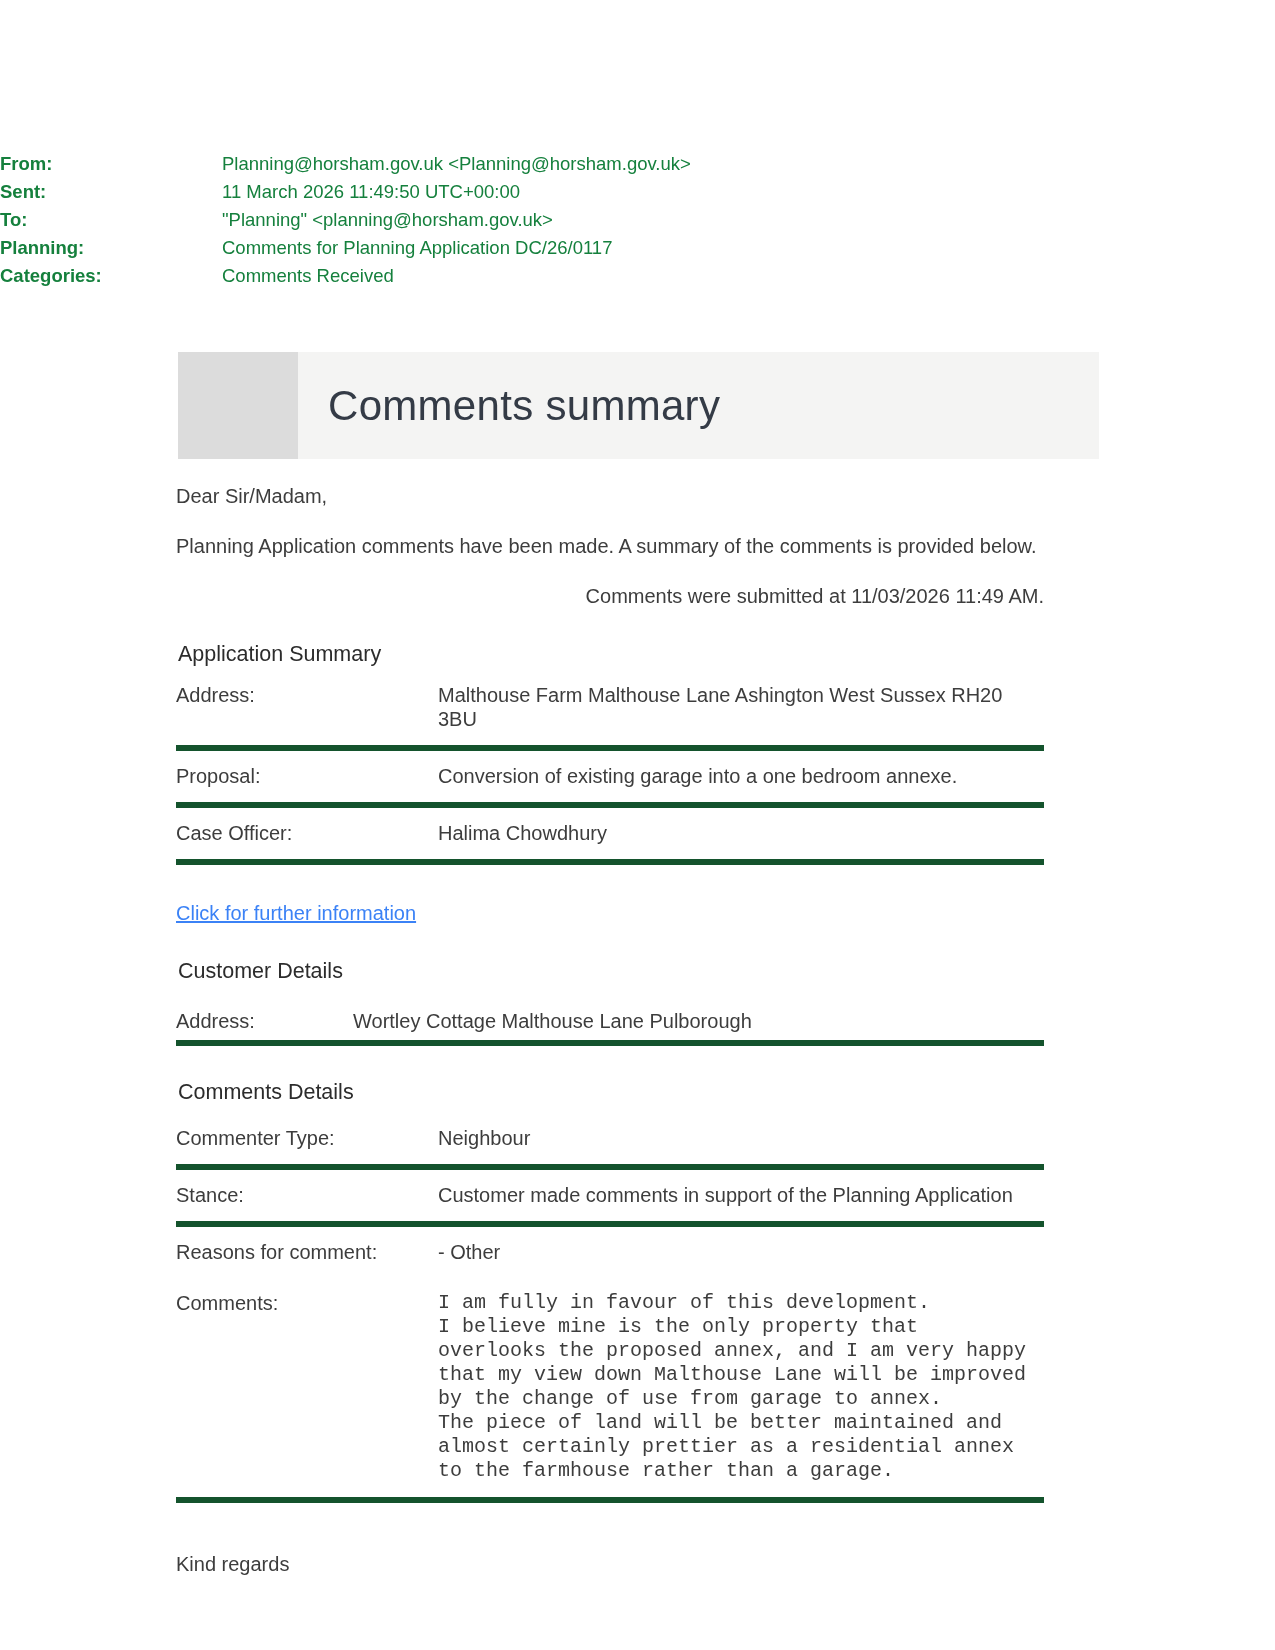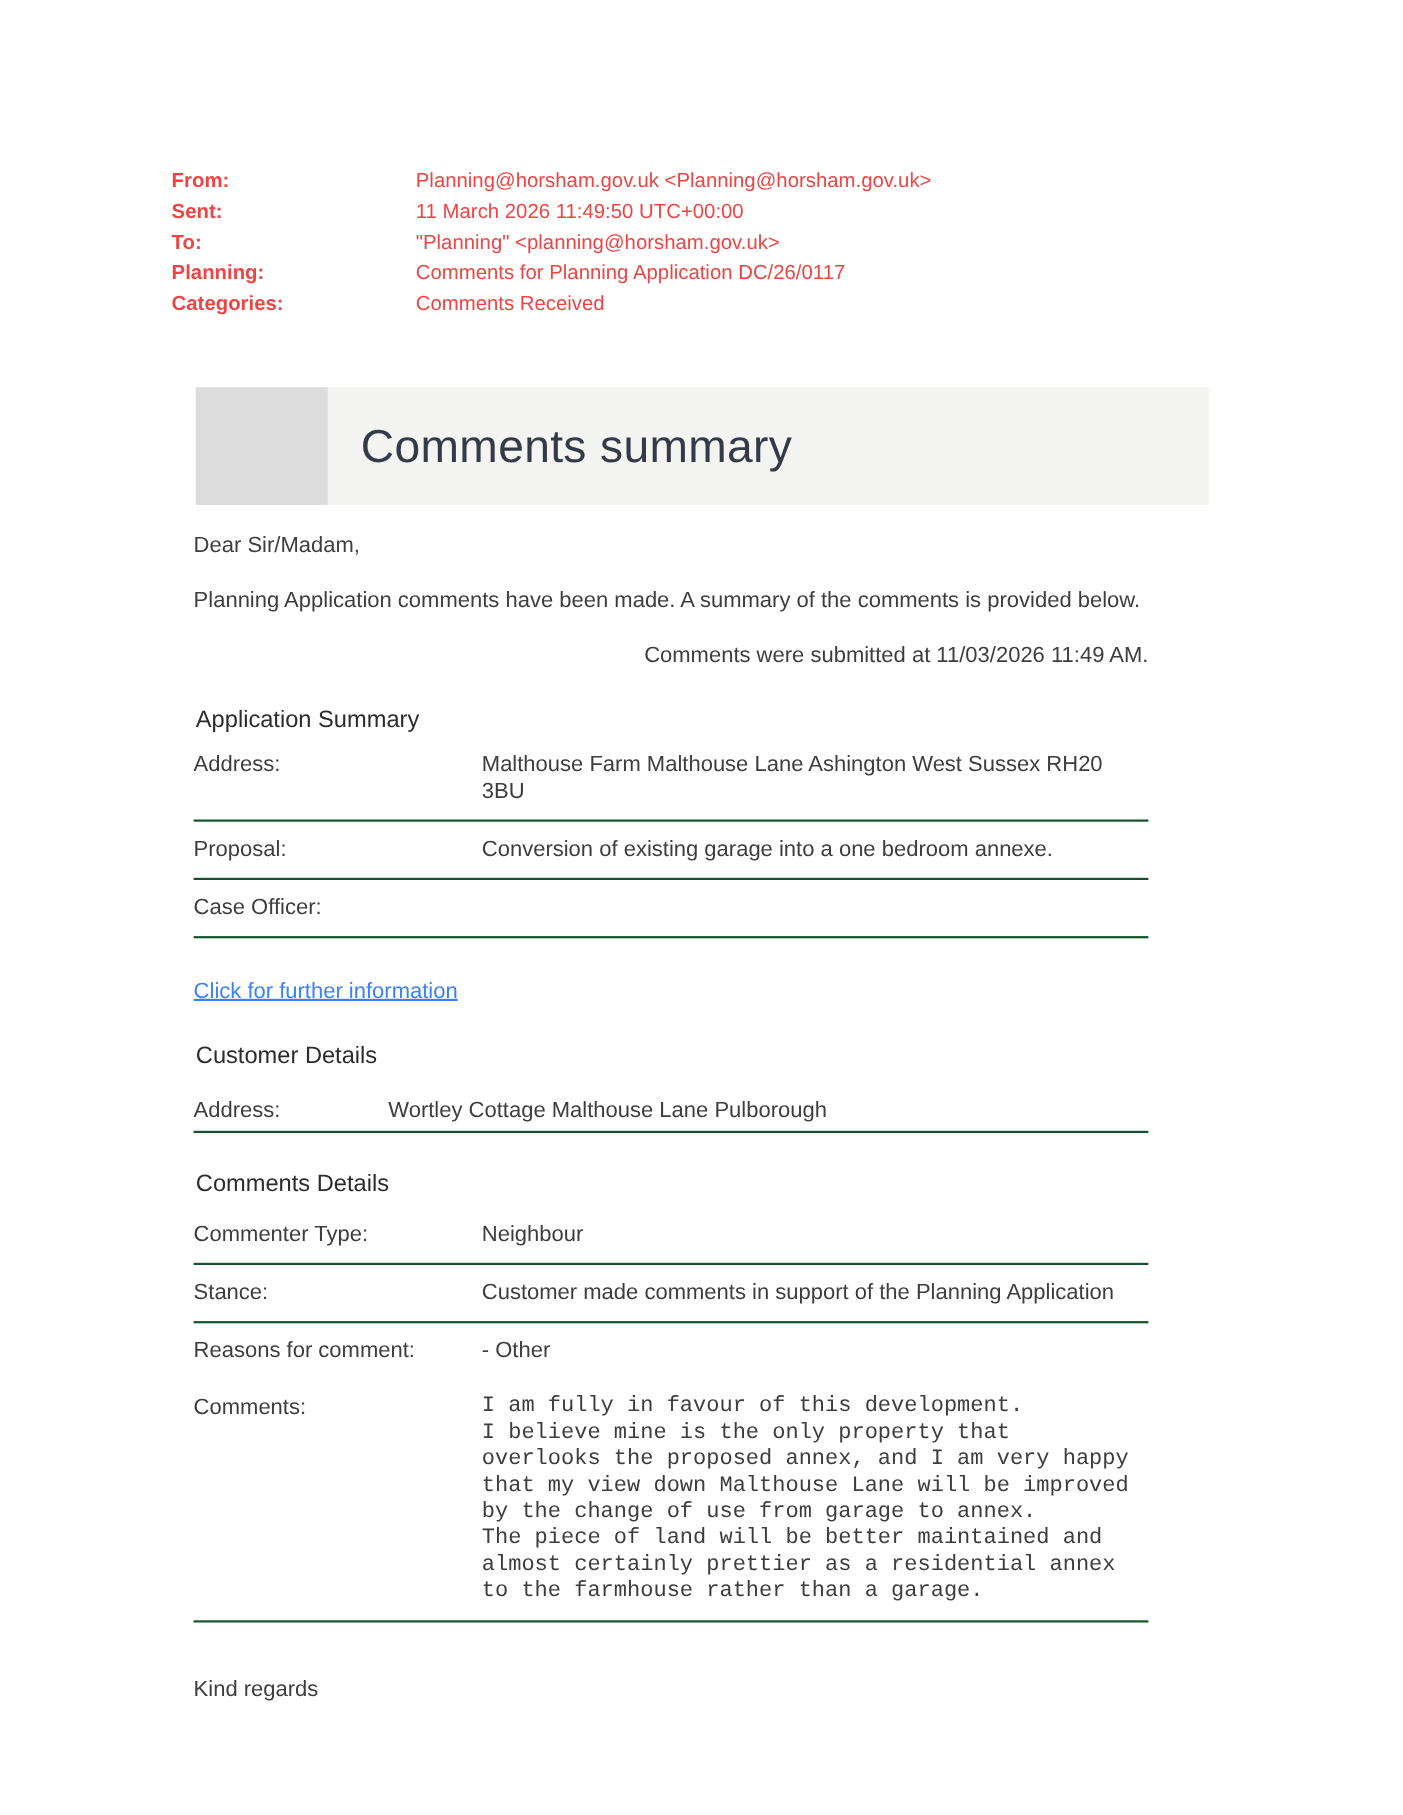--- a/index.html
+++ b/index.html
@@ -8,24 +8,23 @@
     height: 1650px;
     background: #ffffff;
     font-family: "Liberation Sans", "DejaVu Sans", sans-serif;
     color: #3d3d3d;
     overflow: hidden;
   }
 
   
   .email-header {
     padding-top: 150px;
-    margin-left: 156px;
     font-size: 18.5px;
     line-height: 28px;
-    color: #ef4444;
+    color: #15803d;
     width: 820px;
   }
   .hdr-row { display: grid; grid-template-columns: 222px 1fr; }
   .hdr-label { font-weight: bold; }
 
   
   .banner {
     margin: 62px 0 0 178px;
     width: 921px;
     height: 107px;
@@ -60,21 +59,21 @@
     font-weight: normal;
     color: #2c2c2c;
     margin: 33px 0 0 2px;
     line-height: 26px;
   }
 
   .tbl { width: 100%; }
   .row {
     display: grid;
     grid-template-columns: 262px 1fr;
-    border-bottom: 2px solid #14532d;
+    border-bottom: 6px solid #14532d;
     padding: 13px 0 14px;
   }
   .row.no-line { border-bottom: none; }
   .tbl-app .row:first-child { padding-top: 16px; }
   .tbl-customer .row { grid-template-columns: 177px 1fr; padding-top: 25px; padding-bottom: 7px; }
   .tbl-comments .row:first-child { padding-top: 21px; }
   .cell-label { }
   .cell-value { max-width: 590px; }
   .multiline { white-space: pre-line; font-family: Liberation Mono, monospace; }
 
@@ -133,20 +132,21 @@
       <div class="row">
         <div class="cell-label">Address:</div>
         <div class="cell-value">Malthouse Farm Malthouse Lane Ashington West Sussex RH20 3BU</div>
       </div>
       <div class="row">
         <div class="cell-label">Proposal:</div>
         <div class="cell-value">Conversion of existing garage into a one bedroom annexe.</div>
       </div>
       <div class="row">
         <div class="cell-label">Case Officer:</div>
+        <div class="cell-value">Halima Chowdhury</div>
       </div>
     </div>
 
     <a class="further-link" href="#">Click for further information</a>
 
     <h2>Customer Details</h2>
     <div class="tbl tbl-customer">
       <div class="row">
         <div class="cell-label">Address:</div>
         <div class="cell-value">Wortley Cottage Malthouse Lane Pulborough</div>

